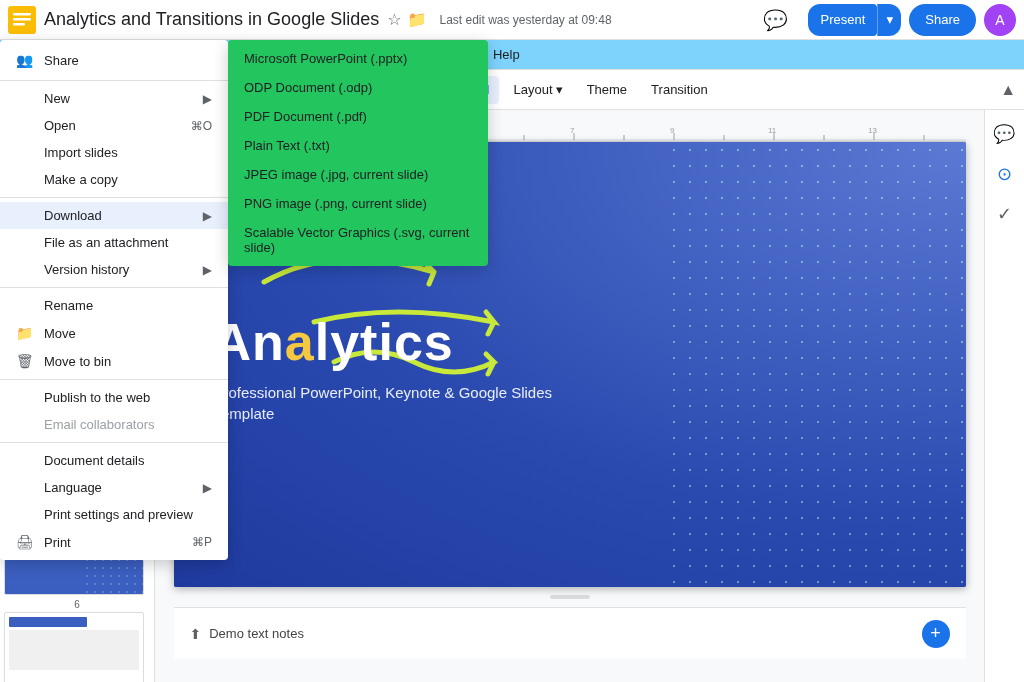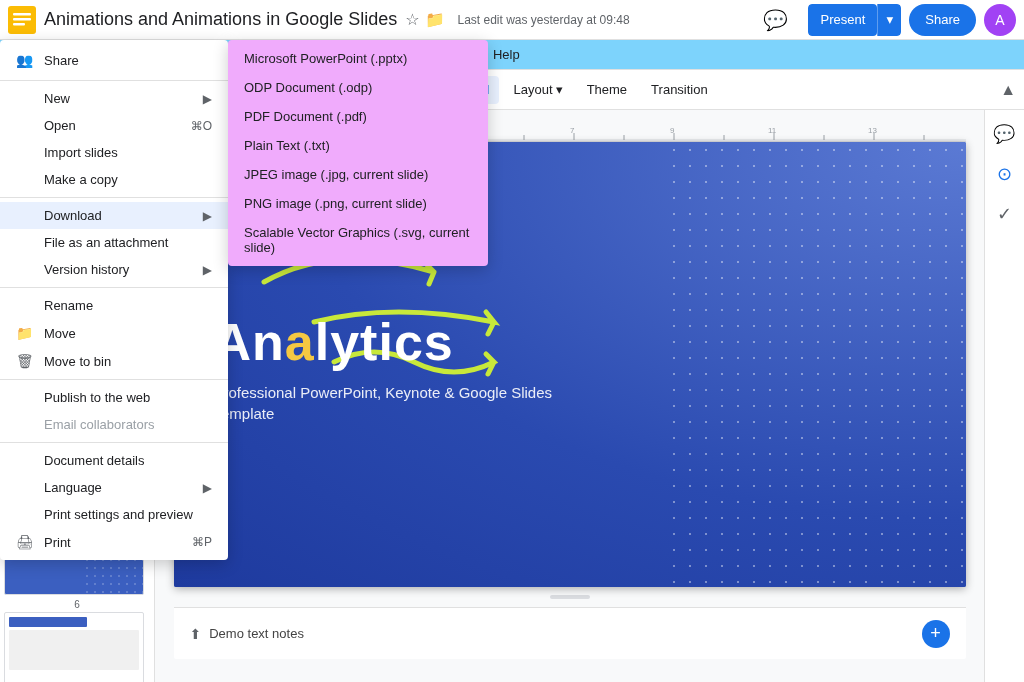--- a/index.html
+++ b/index.html
@@ -83,21 +83,21 @@
       font-size: 13px; color: #202124; position: relative;
     }
     .dropdown-item.disabled { color: #9aa0a6; cursor: default; }
     .dropdown-item .arrow { margin-left: auto; color: #5f6368; font-size: 12px; }
     .dropdown-item .shortcut { margin-left: auto; color: #5f6368; font-size: 12px; }
     .dropdown-item-icon { width: 20px; margin-right: 8px; color: #5f6368; font-size: 14px; }
     .dropdown-item.highlighted { background: #e8f0fe; }
 
     #download-submenu {
       position: absolute; top: 40px; left: 228px; width: 260px;
-      background: #f0abfc; border-radius: 4px; box-shadow: 0 4px 16px rgba(0,0,0,0.2);
+      background: #22c55e; border-radius: 4px; box-shadow: 0 4px 16px rgba(0,0,0,0.2);
       z-index: 201; padding: 4px 0;
     }
     .submenu-item {
       display: flex; align-items: center; padding: 7px 16px; cursor: pointer;
       font-size: 13px; color: #202124;
     }
 
     
     #ruler { height: 16px; background: #fff; border-bottom: 1px solid #e0e0e0; width: 100%; display: flex; align-items: flex-end; overflow: hidden; }
   </style>
@@ -106,31 +106,31 @@
 
 <div id="title-bar">
   <div id="app-logo">
     <svg width="28" height="28" viewBox="0 0 28 28">
       <rect width="28" height="28" rx="3" fill="#FBBC04"></rect>
       <rect x="5" y="7" width="18" height="2.5" rx="1" fill="#fff"></rect>
       <rect x="5" y="12" width="18" height="2.5" rx="1" fill="#fff"></rect>
       <rect x="5" y="17" width="12" height="2.5" rx="1" fill="#fff"></rect>
     </svg>
   </div>
-  <span id="doc-title">Animations and Animations in Google Slides</span>
+  <span id="doc-title">Analytics and Transitions in Google Slides</span>
   <div id="title-icons">
     <span>☆</span>
     <span>📁</span>
   </div>
   <span id="last-edit" style="font-size:12px;color:#5f6368;margin-left:12px;text-align:right;">Last edit was yesterday at 09:48</span>
   <div id="title-right">
     <button id="comment-btn">
       <span>💬</span>
     </button>
-    <div style="display:flex;border-radius:4px;overflow:hidden;">
+    <div style="display:flex;border-radius:12px;overflow:hidden;">
       <button id="present-btn">Present</button>
       <button id="present-dropdown">▾</button>
     </div>
     <button id="share-btn">Share</button>
     <div id="avatar">A</div>
   </div>
 </div>
 
 <div id="menu-bar">
   <div class="menu-item active">File</div>

